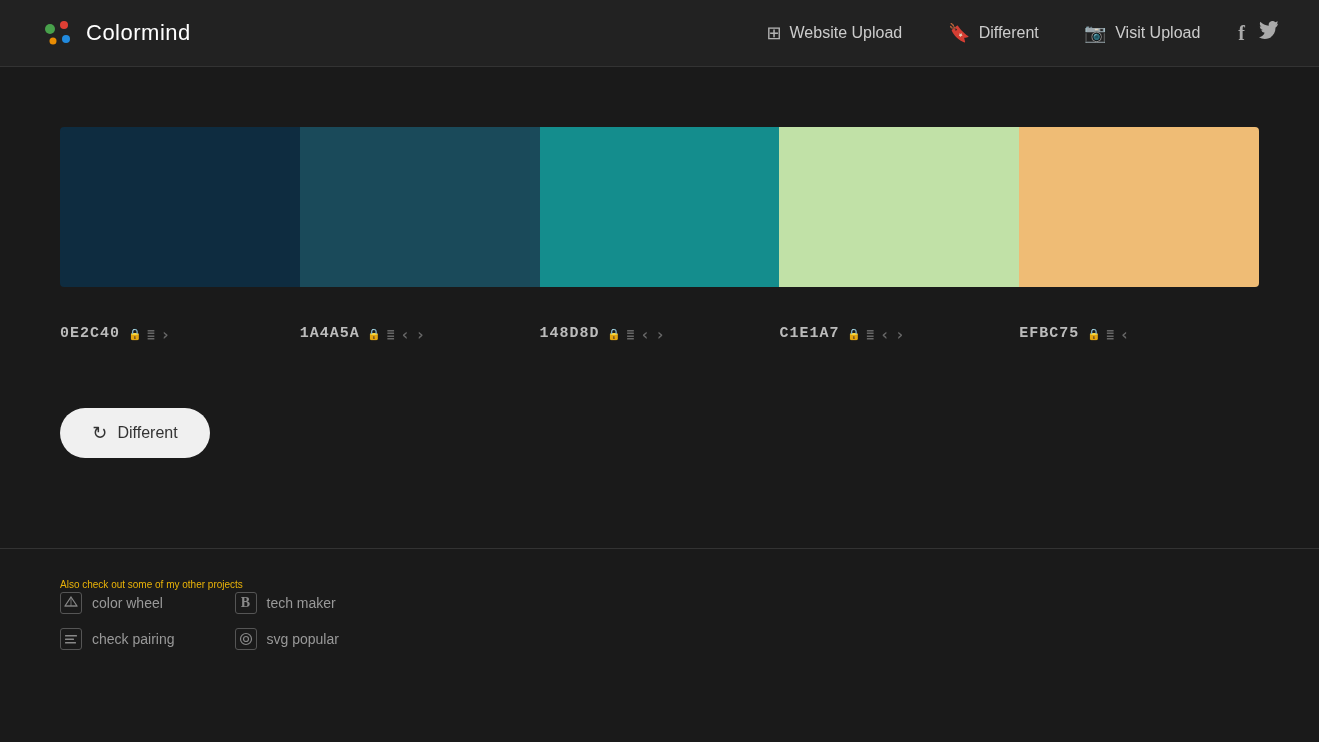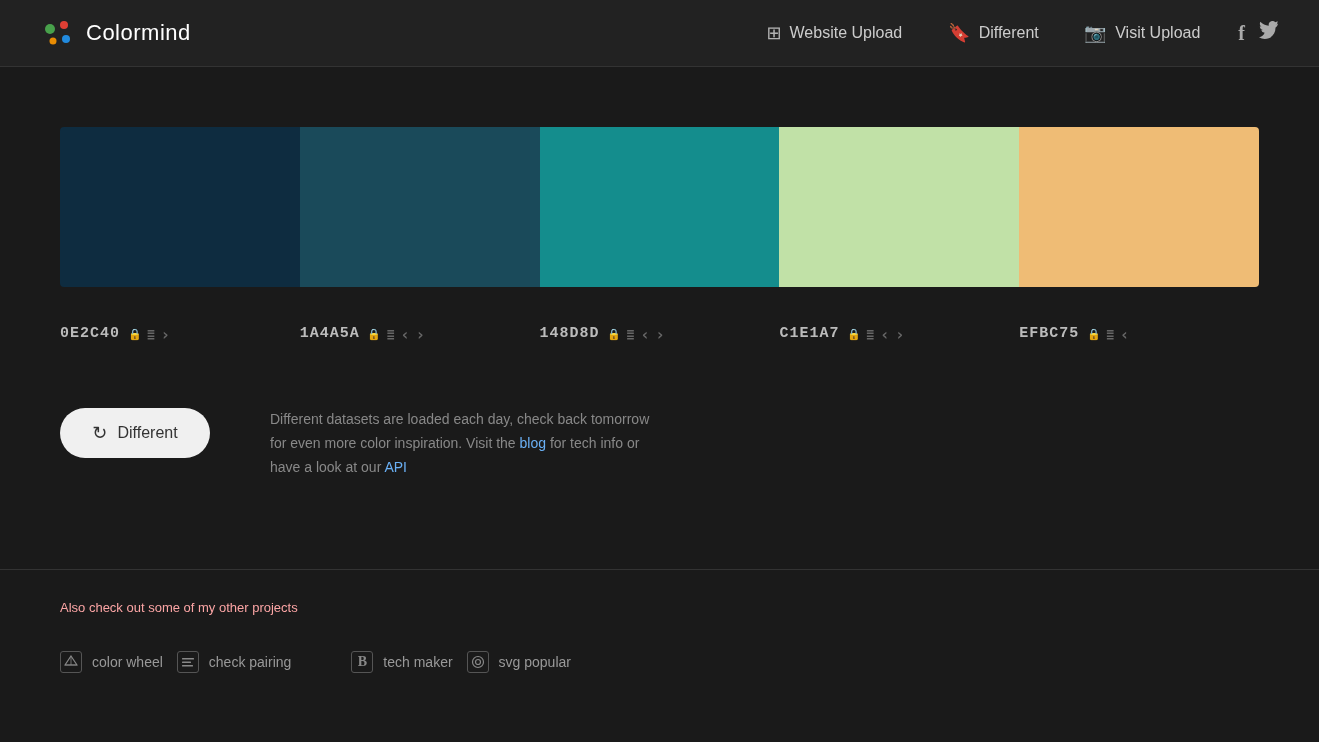--- a/index.html
+++ b/index.html
@@ -169,31 +169,31 @@
       border: none;
       border-top: 1px solid #333;
       margin: 10px 0 30px;
     }
 
     
     .footer {
       padding: 0 60px 30px;
     }
     .footer-also {
-      color: #fca5a5;
-      font-size: 13px;
-      margin-bottom: 36px;
+      color: #eab308;
+      font-size: 10px;
+      margin-bottom: 2px;
     }
     .footer-links {
       display: flex;
       gap: 60px;
     }
     .footer-col {
       display: flex;
-      flex-direction: row;
+      flex-direction: column;
       gap: 14px;
     }
     .footer-link {
       display: flex;
       align-items: center;
       gap: 10px;
       color: #999;
       text-decoration: none;
       font-size: 14px;
     }
@@ -309,23 +309,20 @@
       </div>
   </div>
 
   <div class="generate-section">
     <button class="generate-btn">
       <span class="generate-btn-icon">↻</span>
       <span>Different</span>
     </button>
 
 
-    <div class="info-block">
-      <span>Different datasets are loaded each day, check back tomorrow for even more color inspiration. Visit the </span><a href="#">blog</a><span> for tech info or have a look at our </span><a href="#">API</a>
-    </div>
   </div>
 </main>
 
 <hr class="divider">
 
 <div class="footer">
   <p class="footer-also">Also check out some of my other projects</p>
   <div class="footer-links">
     <div class="footer-col">
       <a class="footer-link" href="#">

